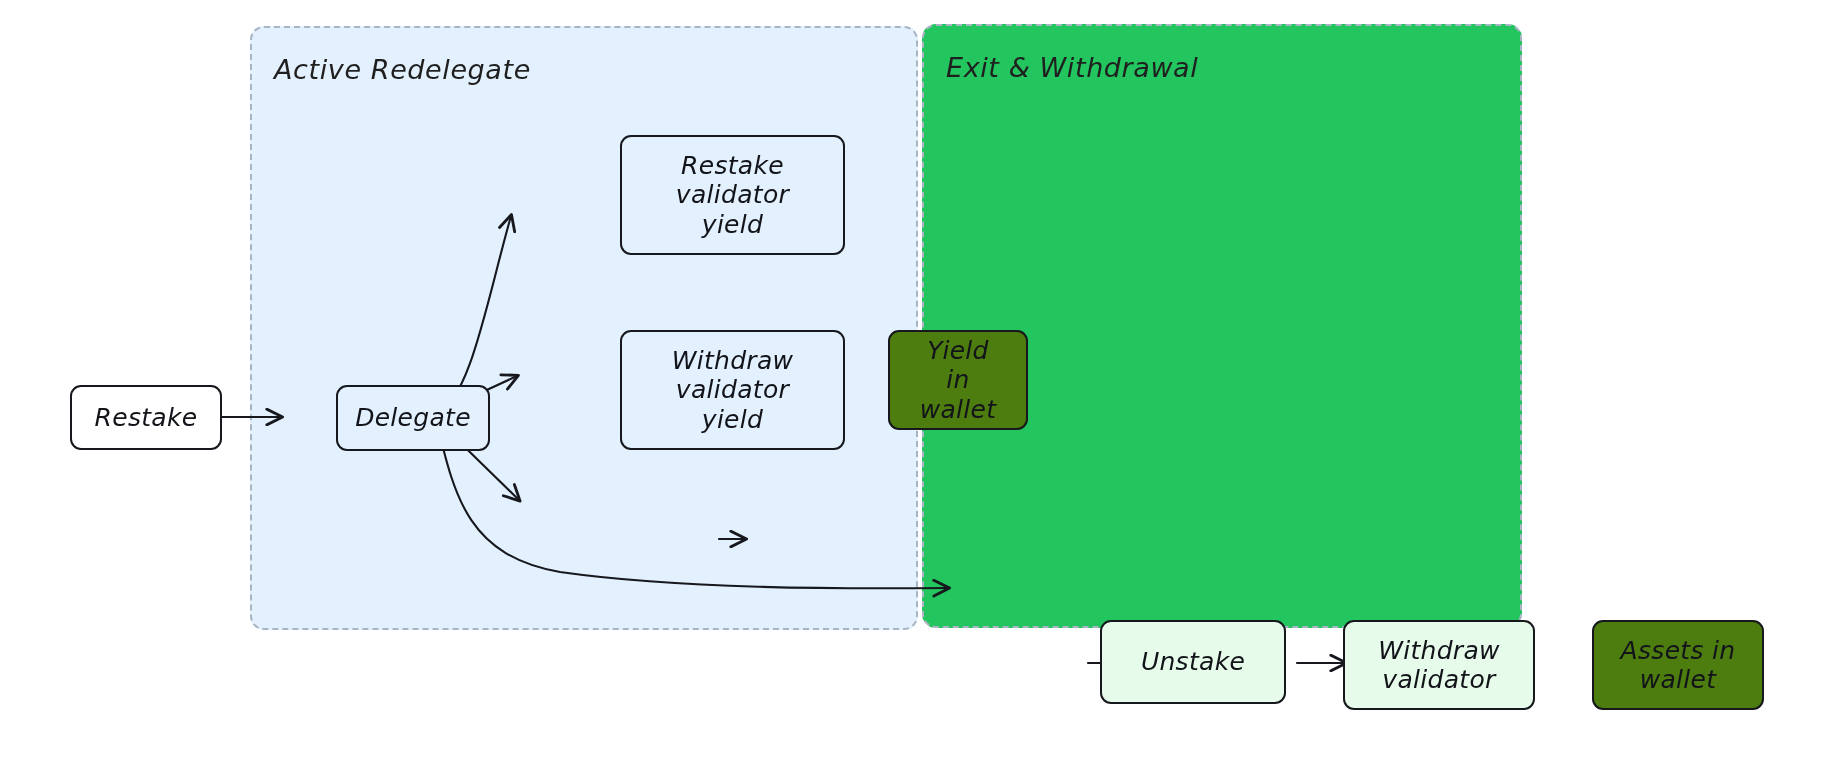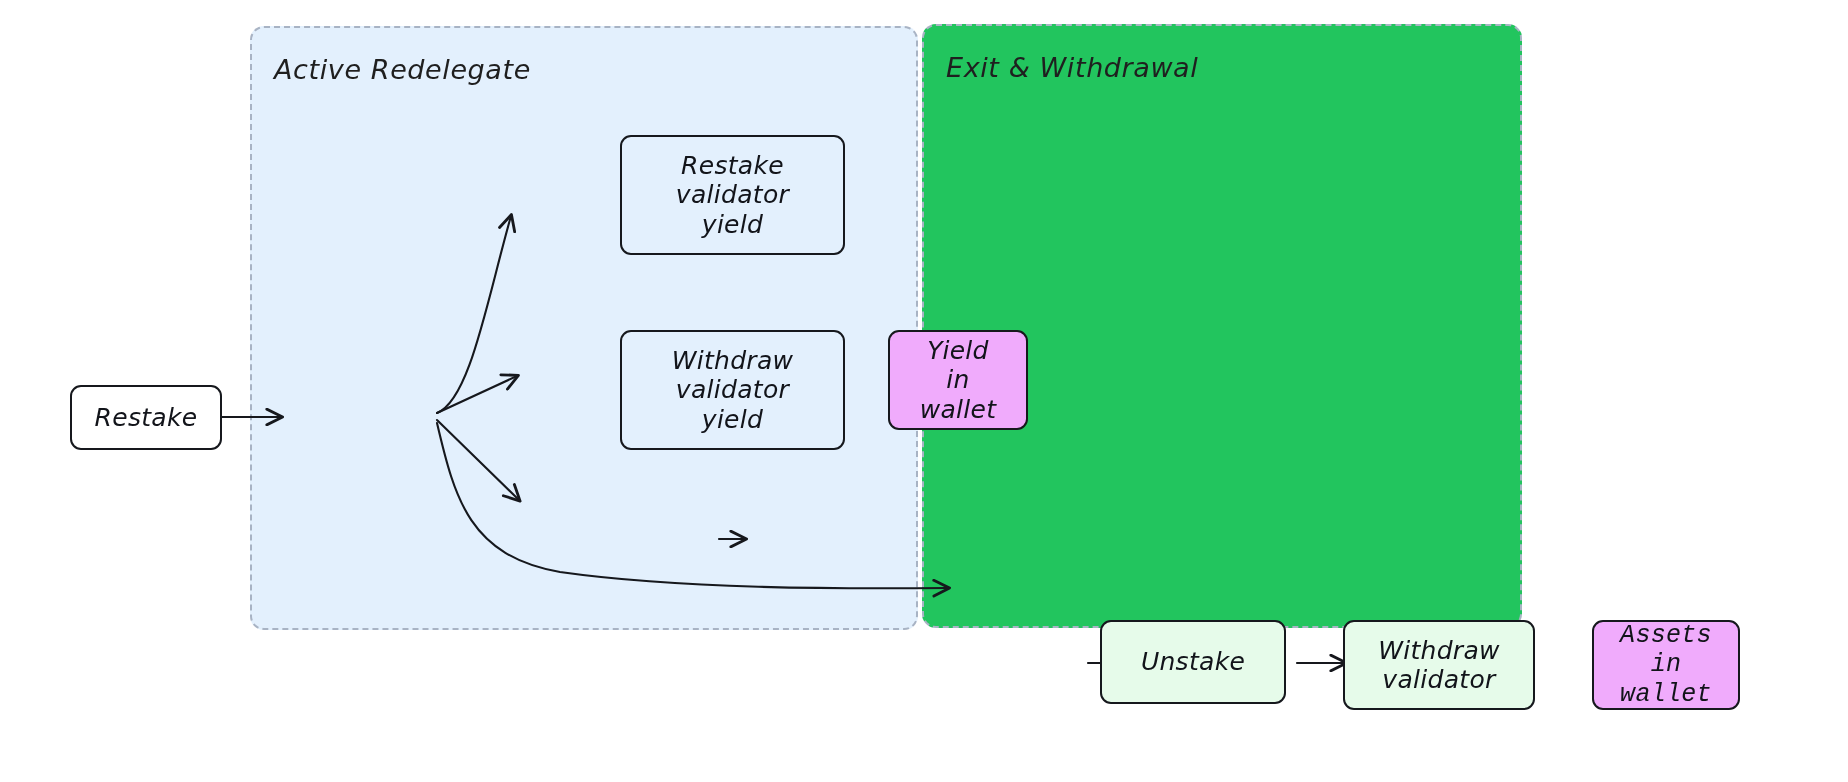--- a/index.html
+++ b/index.html
@@ -66,21 +66,21 @@
     line-height: 1.18;
     color: #12141a;
     letter-spacing: 0.3px;
     padding: 4px 24px;
     cursor: pointer;
   }
   .node .label { display: block; white-space: pre-line; }
   .node-white { background: #ffffff; }
   .node-blue  { background: #e3f0fd; }
   .node-mint  { background: #e6fbea; }
-  .node-green { background: #f0abfc; }
+  .node-green { background: #4d7c0f; }
 
   
   #edges {
     position: absolute;
     left: 0; top: 0;
     width: 1848px;
     height: 782px;
     pointer-events: none;
   }
   #edges path.edge {
@@ -126,20 +126,23 @@
 
     <path class="edge" d="M 1088 663 L 1128 663" marker-end="url(#arrowhead)"></path>
 
     <path class="edge" d="M 1297 663 L 1345 663" marker-end="url(#arrowhead)"></path>
   </svg>
 
   <div class="node node-white" id="n-restake" style="left:70px; top:385px; width:152px; height:65px;">
     <span class="label">Restake</span>
   </div>
 
+  <div class="node node-blue" id="n-delegate" style="left:336px; top:385px; width:154px; height:66px;">
+    <span class="label">Delegate</span>
+  </div>
 
   <div class="node node-blue" id="n-restake-yield" style="left:620px; top:135px; width:225px; height:120px;">
     <span class="label">Restake
 validator yield</span>
   </div>
 
   <div class="node node-blue" id="n-withdraw-yield" style="left:620px; top:330px; width:225px; height:120px;">
     <span class="label">Withdraw
 validator yield</span>
   </div>
@@ -153,18 +156,18 @@
 
   <div class="node node-mint" id="n-unstake" style="left:1100px; top:620px; width:186px; height:84px;">
     <span class="label">Unstake</span>
   </div>
 
   <div class="node node-mint" id="n-withdraw-val" style="left:1343px; top:620px; width:192px; height:90px;">
     <span class="label">Withdraw
 validator</span>
   </div>
 
-  <div class="node node-green" id="n-assets-wallet" style="left:1592px; top:620px; width:148px; height:90px;font-family:Liberation Mono, monospace;">
+  <div class="node node-green" id="n-assets-wallet" style="left:1592px; top:620px; width:172px; height:90px;">
     <span class="label">Assets in
 wallet</span>
   </div>
 
 </div>
 
 </body></html>

